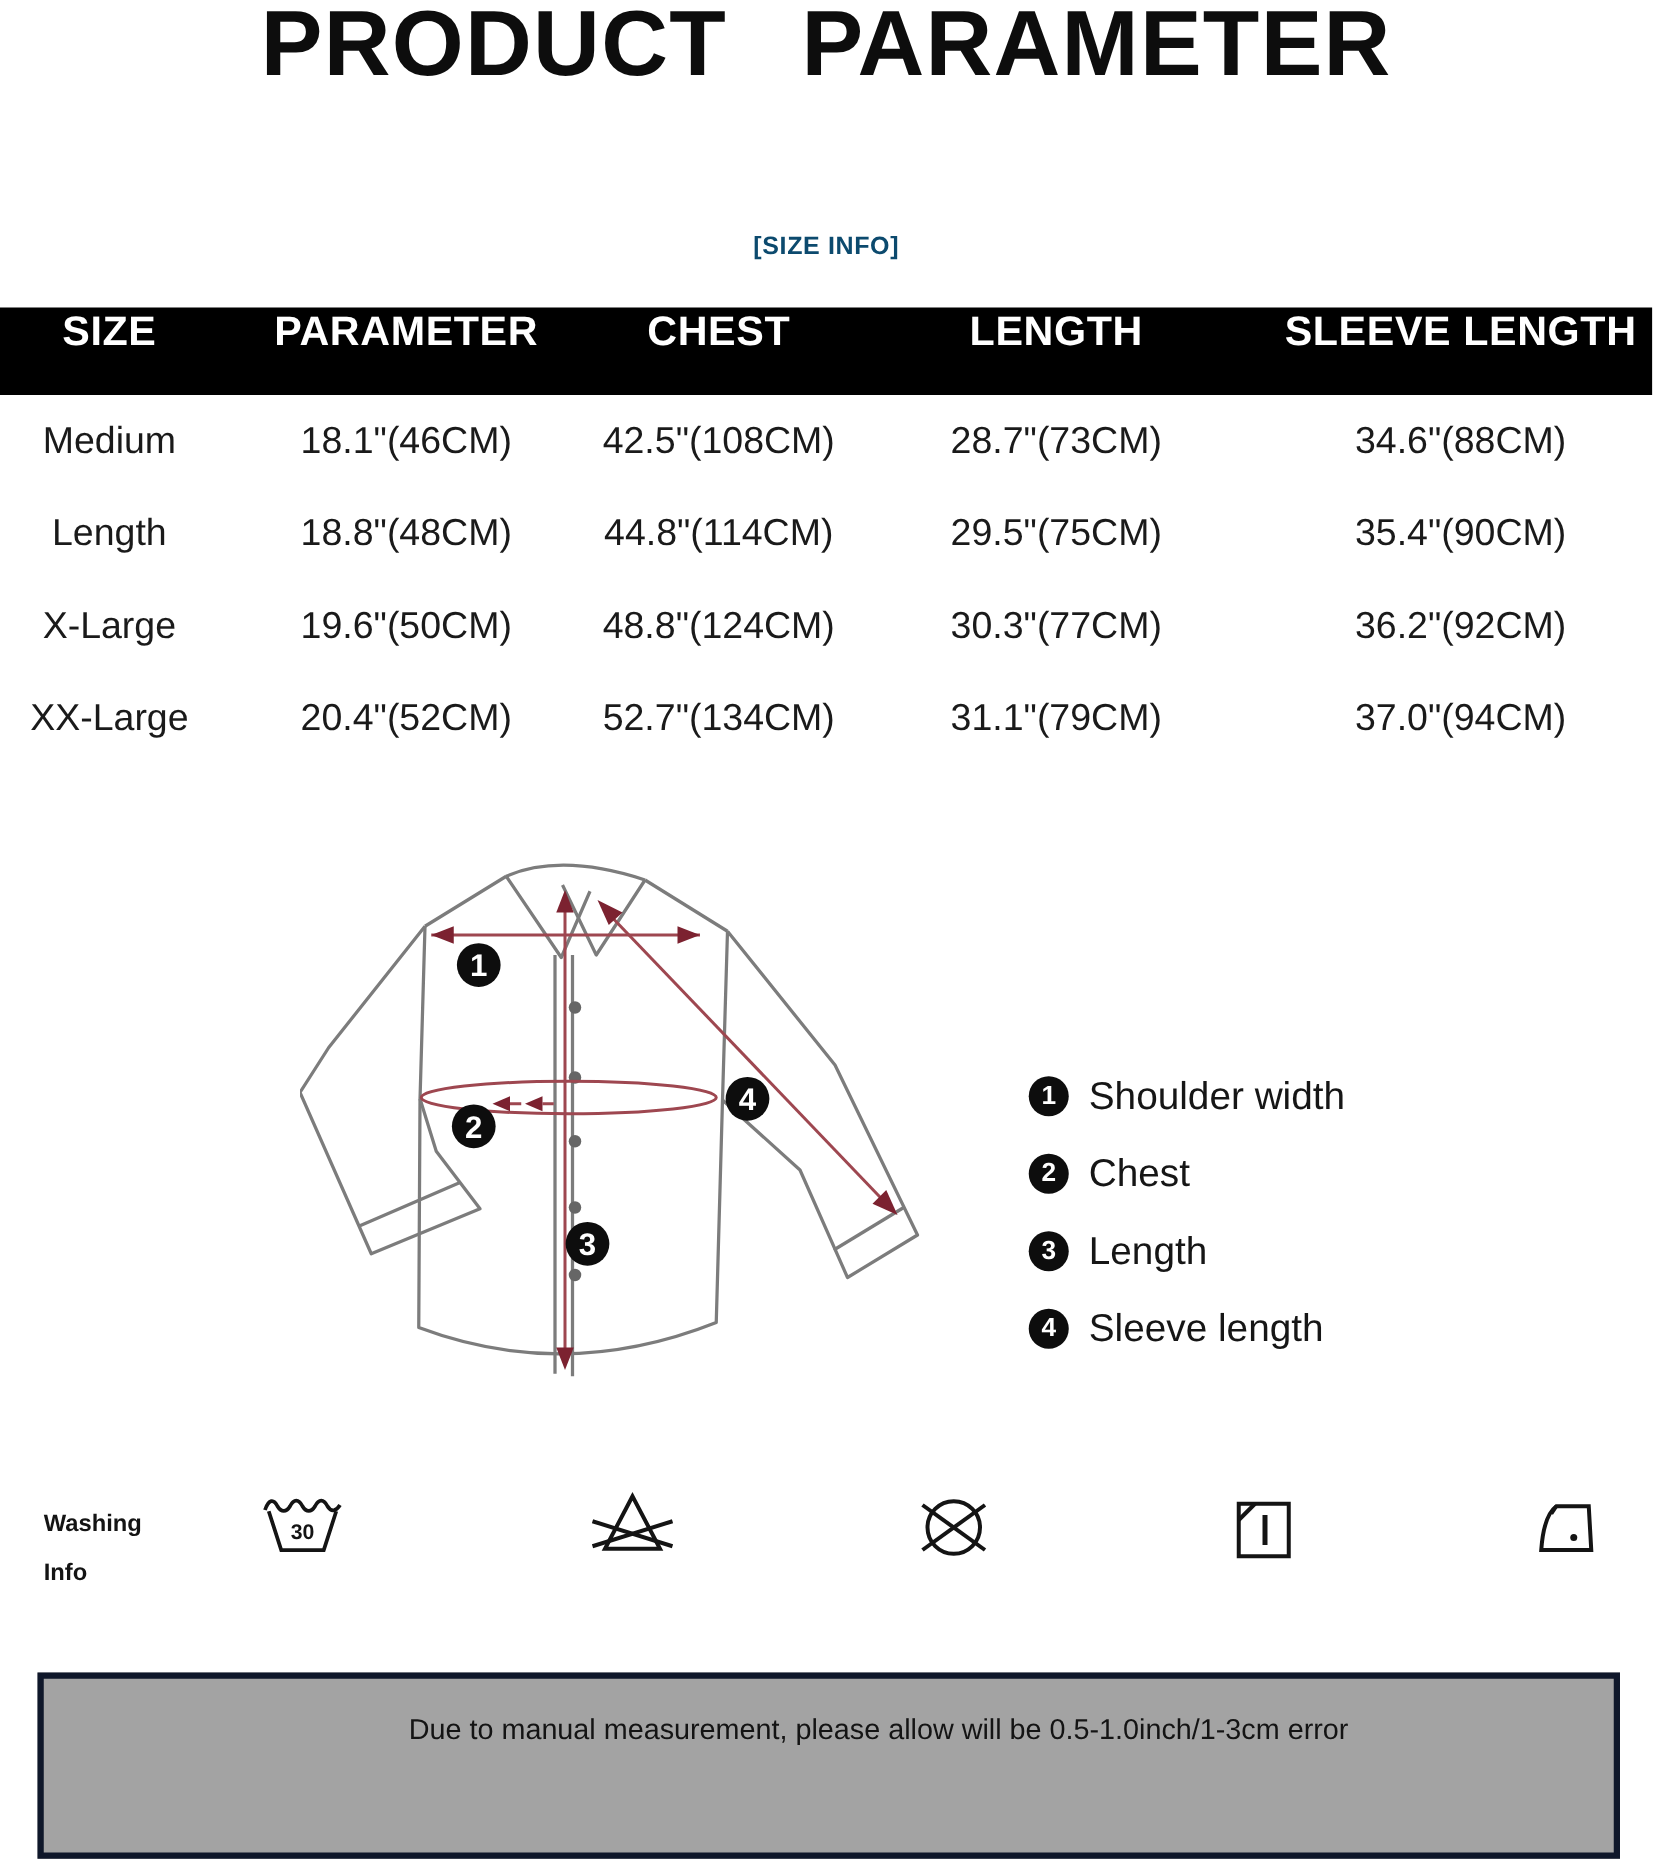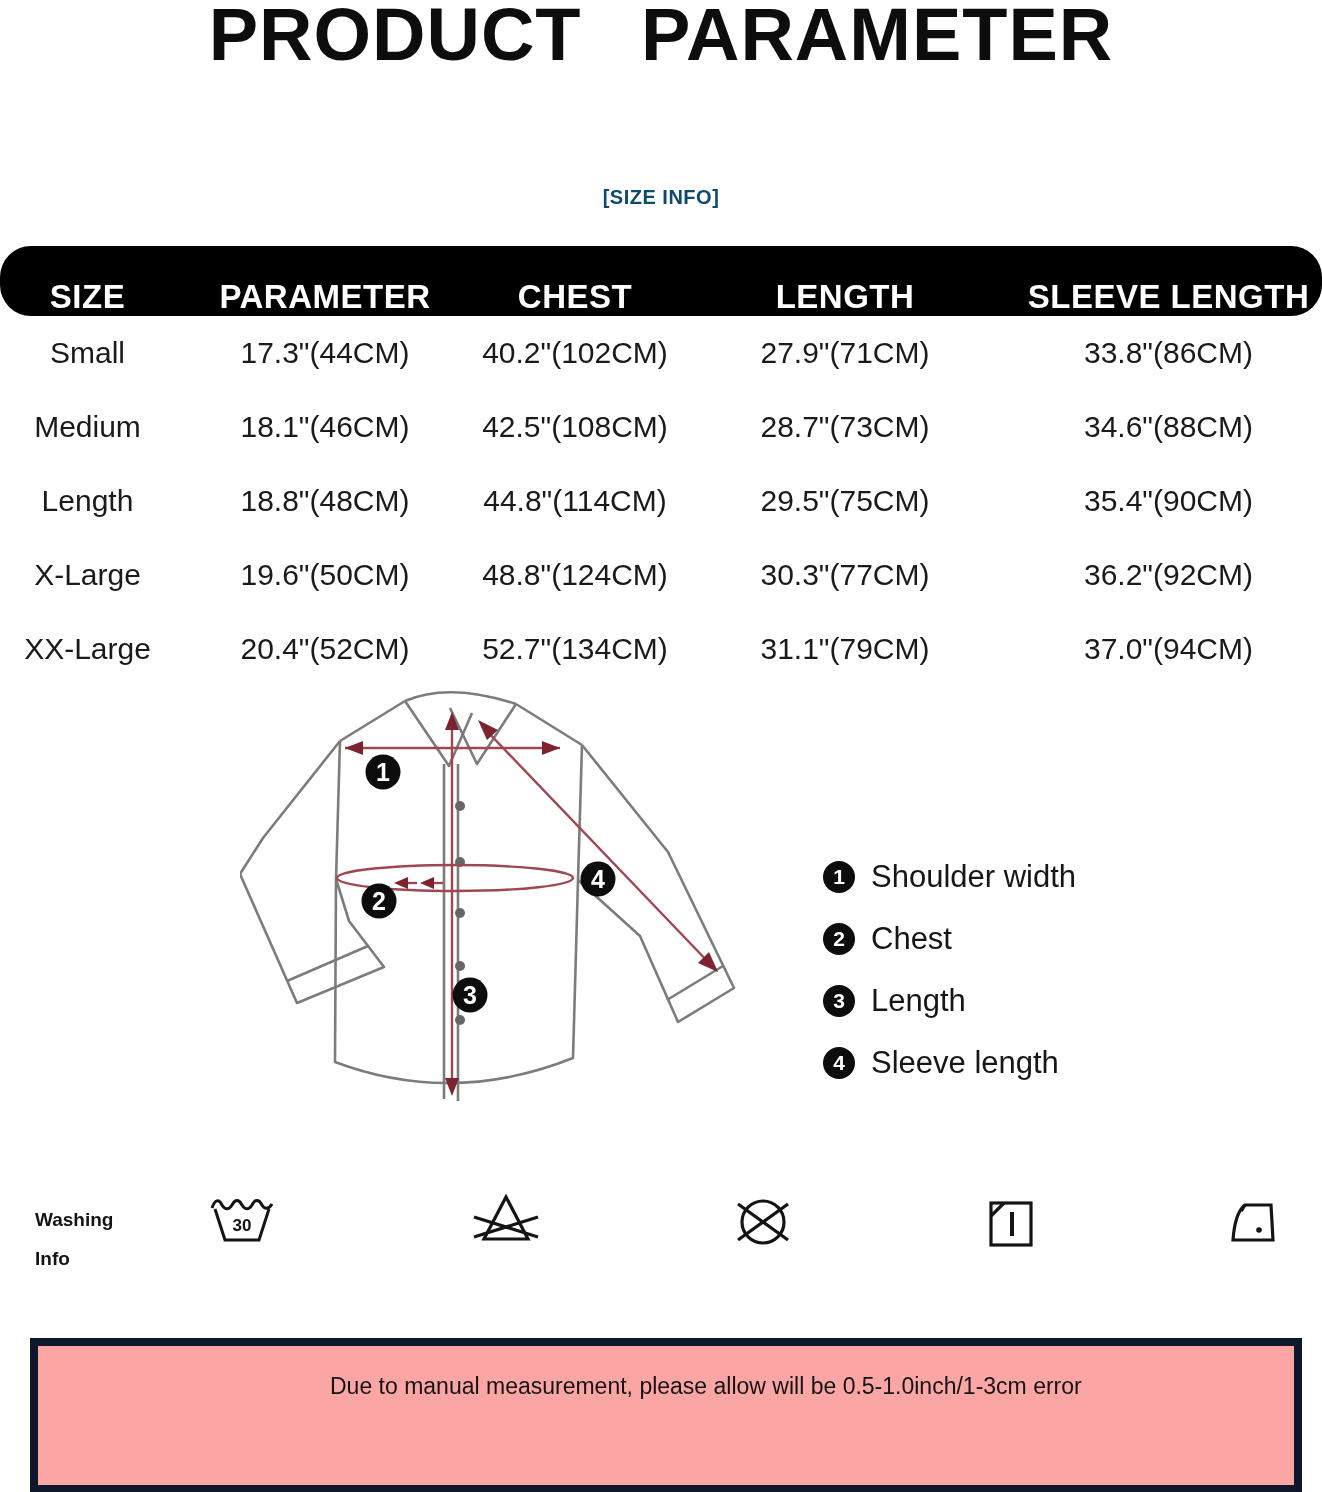--- a/index.html
+++ b/index.html
@@ -13,22 +13,22 @@
     position:absolute;top:-8px;left:0;width:100%;text-align:center;
     font-size:74px;font-weight:bold;letter-spacing:1px;word-spacing:38px;
     color:#0d0d0d;
   }
   .size-info-heading{
     position:absolute;top:186px;left:0;width:100%;text-align:center;
     font-size:20px;font-weight:bold;letter-spacing:0.5px;color:#0c4a6e;
   }
   
   .size-table{position:absolute;top:246px;left:0;width:1322px;}
-  .thead{display:flex;align-items:flex-end;height:70px;background:#000;color:#fff;
-    font-weight:bold;font-size:33px;letter-spacing:0.5px;border-radius:31px;}
+  .thead{display:flex;align-items:flex-start;height:70px;background:#000;color:#fff;
+    font-weight:bold;font-size:33px;letter-spacing:0.5px;}
   .trow{display:flex;align-items:center;height:74px;font-size:30px;color:#1a1a1a;}
   .c1{width:175px;text-align:center;}
   .c2{width:300px;text-align:center;}
   .c3{width:200px;text-align:center;}
   .c4{width:340px;text-align:center;}
   .c5{width:307px;text-align:center;}
   
   .shirt-svg{position:absolute;left:240px;top:678px;}
   .legend{position:absolute;left:823px;top:861px;}
   .legend-row{display:flex;align-items:center;height:32px;margin-bottom:30px;}
@@ -46,47 +46,40 @@
   .care-icon{position:absolute;}
   .care-icon svg{display:block;}
   .icon-wash30{left:209px;top:1196px;}
   .icon-nobleach{left:471px;top:1192px;}
   .icon-nodryclean{left:734px;top:1196px;}
   .icon-dripdry{left:988px;top:1200px;}
   .icon-iron{left:1228px;top:1200px;}
   
   .disclaimer-box{
     position:absolute;left:30px;top:1338px;width:1256px;height:139px;
-    border:8px solid #0f172a;background:#fca5a5;
+    border:5px solid #0f172a;background:#a3a3a3;
   }
   .disclaimer-text{margin:25px 20px 0 292px;font-size:23px;line-height:30px;color:#141414;}
   .disclaimer-line1{margin-bottom:6px;}
 </style>
 </head>
 <body>
 
 <div class="page">
 
   <div class="title">PRODUCT PARAMETER</div>
   <div class="size-info-heading">[SIZE INFO]</div>
 
   <div class="size-table">
     <div class="thead">
       <div class="c1">SIZE</div>
       <div class="c2">PARAMETER</div>
       <div class="c3">CHEST</div>
       <div class="c4">LENGTH</div>
       <div class="c5">SLEEVE LENGTH</div>
-    </div>
-    <div class="trow">
-      <div class="c1">Small</div>
-      <div class="c2">17.3"(44CM)</div>
-      <div class="c3">40.2"(102CM)</div>
-      <div class="c4">27.9"(71CM)</div>
-      <div class="c5">33.8"(86CM)</div>
     </div>
     <div class="trow">
       <div class="c1">Medium</div>
       <div class="c2">18.1"(46CM)</div>
       <div class="c3">42.5"(108CM)</div>
       <div class="c4">28.7"(73CM)</div>
       <div class="c5">34.6"(88CM)</div>
     </div>
     <div class="trow">
       <div class="c1">Length</div>

